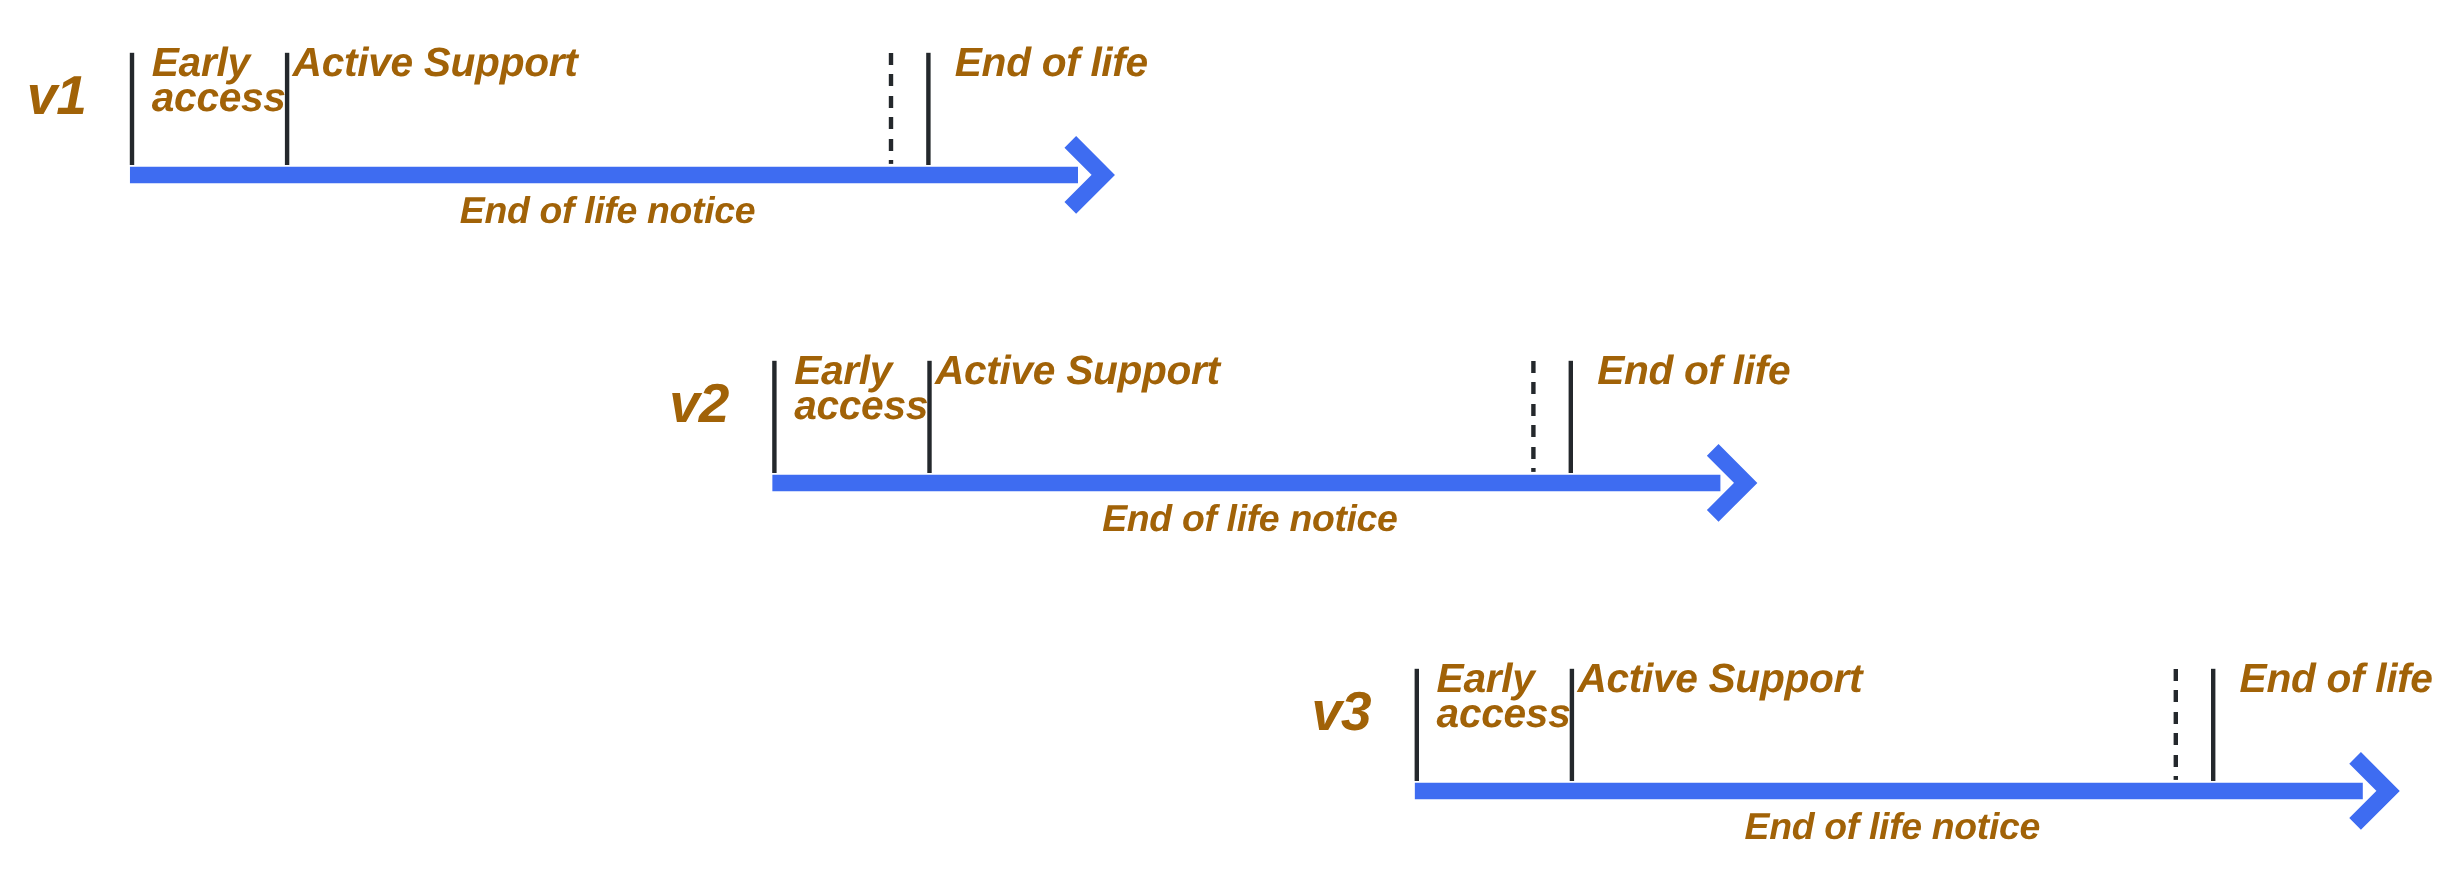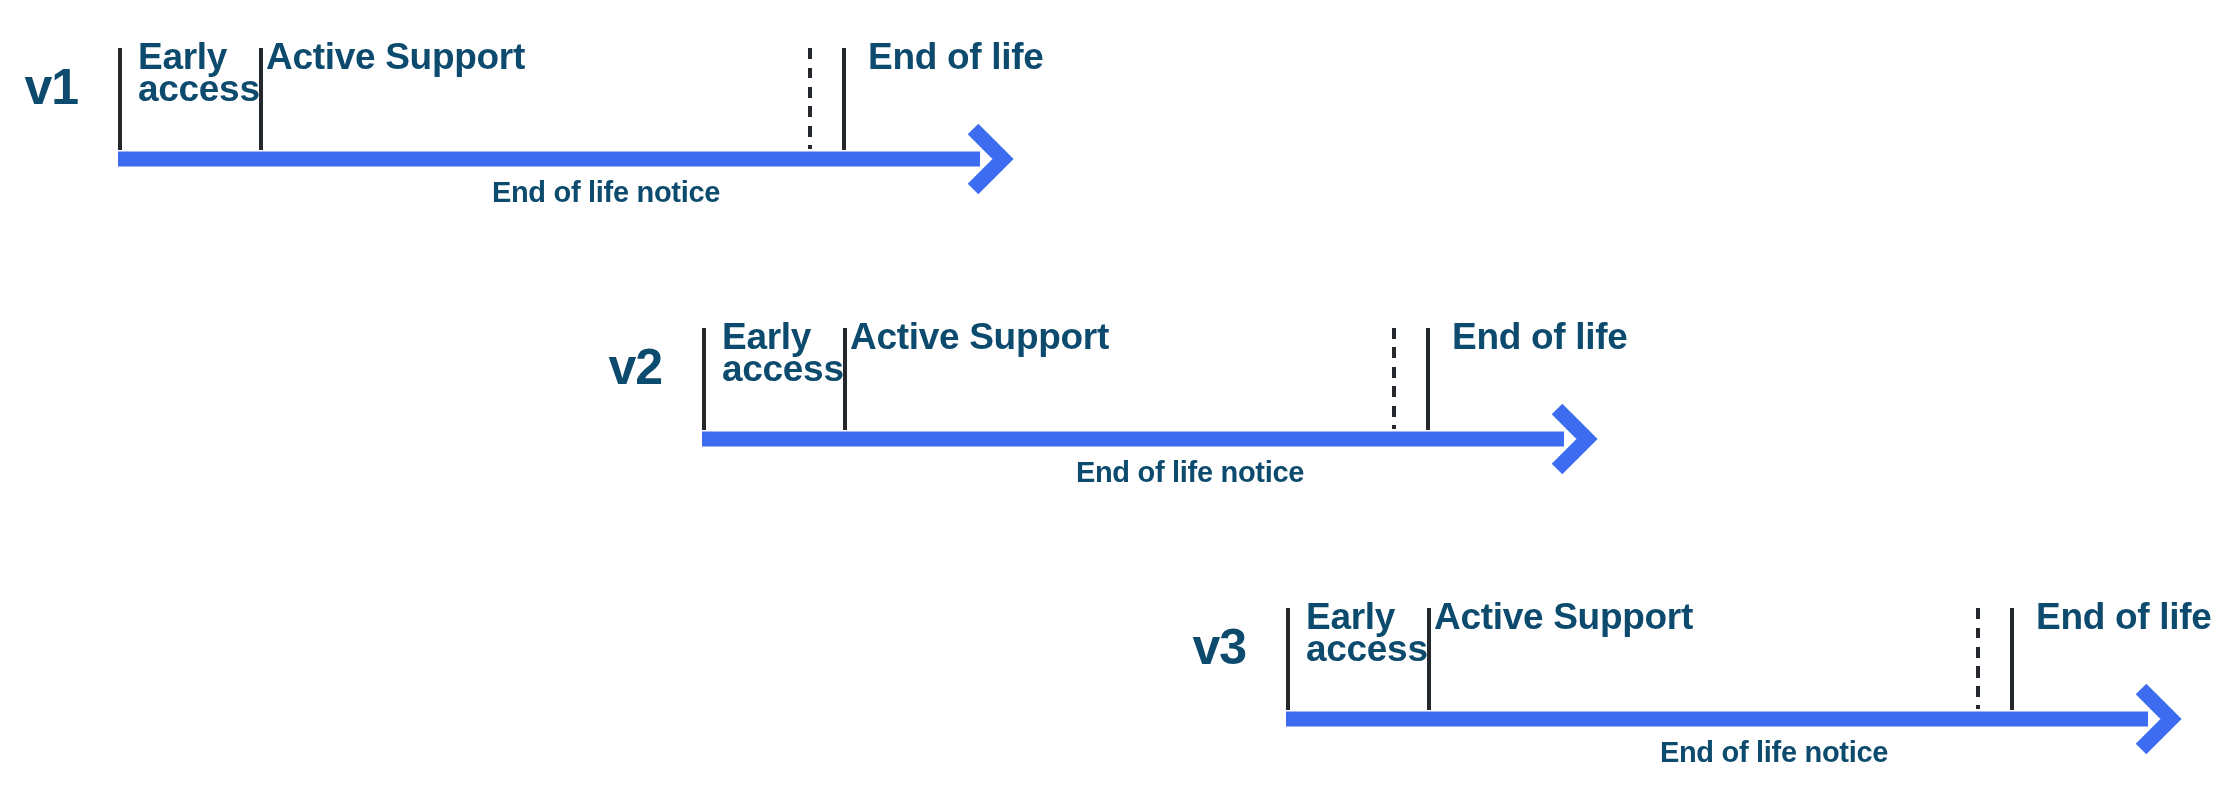--- a/index.html
+++ b/index.html
@@ -36,31 +36,31 @@
   }
   .phase{
     position:absolute;top:-7px;
     font-size:37px;line-height:32px;letter-spacing:-0.3px;
     white-space:nowrap;
   }
   .phase.early{left:20px;width:112px;white-space:normal;}
   .phase.active{left:148px;}
   .phase.eol{left:750px;}
   .notice{
-    position:absolute;top:128px;left:288px;width:400px;
-    text-align:center;font-size:29px;line-height:32px;letter-spacing:-0.3px;
+    position:absolute;top:128px;left:300px;width:400px;
+    text-align:left;font-size:34px;line-height:32px;letter-spacing:-0.3px;
     white-space:nowrap;
   }
   .arrow-svg{position:absolute;left:0;top:71px;width:900px;height:80px;}
   .arrow-svg .stroke{stroke:#3e6cf1;}
 </style>
 </head>
 <body>
 
-<div class="canvas" style="color: #0c4a6e; background: rgb(255, 255, 255);">
+<div class="canvas" style="color: #a16207; background: rgb(255, 255, 255); font-style: italic;">
 
   <div class="timeline t1">
     <div class="version">v1</div>
     <div class="tick start" style="background: rgb(36, 40, 44);"></div>
     <div class="tick mid" style="background: rgb(36, 40, 44);"></div>
     <div class="dashed-line"></div>
     <div class="tick end" style="background: rgb(36, 40, 44);"></div>
     <div class="phase early">Early access</div>
     <div class="phase active">Active Support</div>
     <div class="phase eol">End of life</div>

